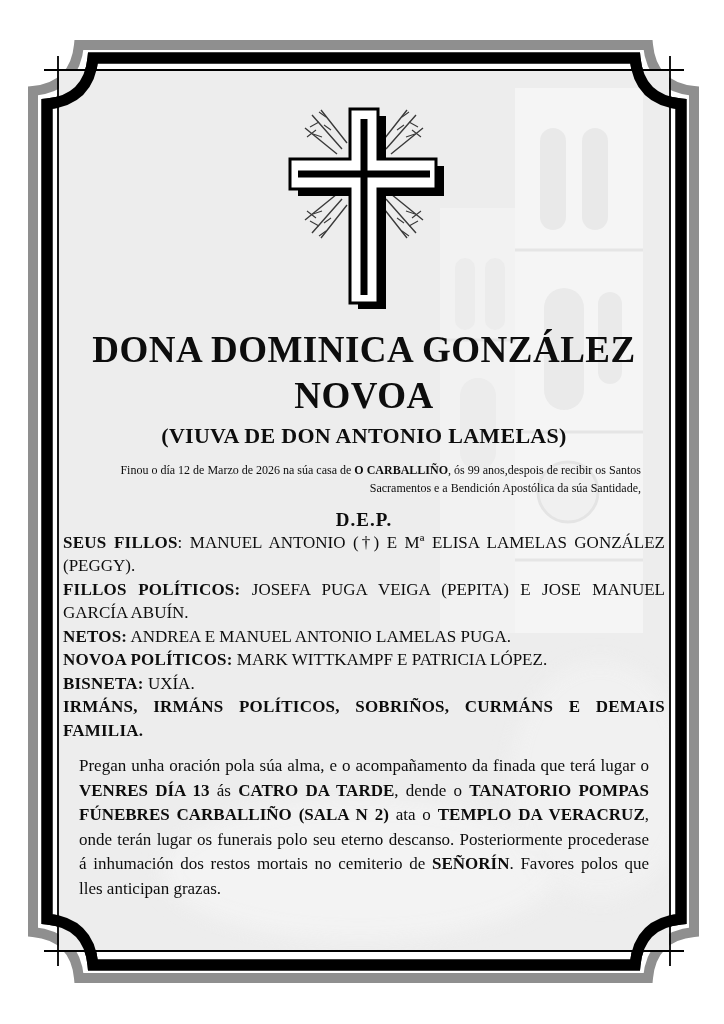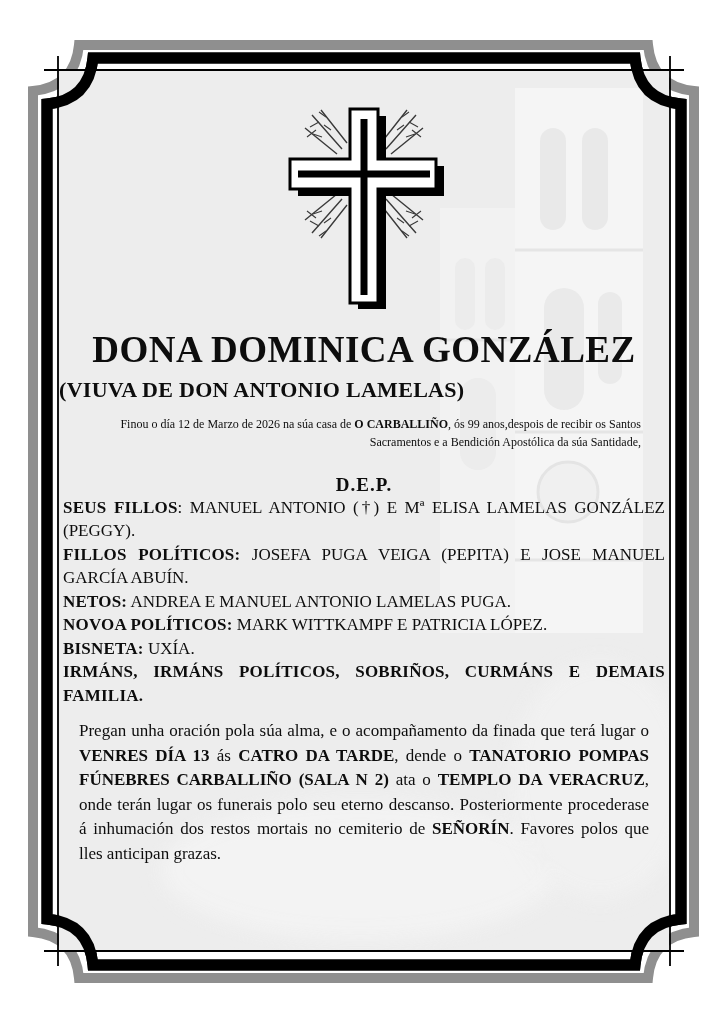--- a/index.html
+++ b/index.html
@@ -6,23 +6,23 @@
   body{width:724px;height:1024px;overflow:hidden;}
   .page{
     position:relative;width:724px;height:1024px;background:#ffffff;
     font-family:"Liberation Serif","DejaVu Serif",serif;color:#0d0d0d;
   }
   .frame-svg{position:absolute;left:0;top:0;width:724px;height:1024px;}
   .content{position:absolute;left:59px;top:71px;width:610px;height:1020px;}
   .cross-wrap{text-align:center;margin:36px 0 0 0;}
   .cross-wrap svg{display:inline-block;}
   .title{font-size:37px;font-weight:bold;text-align:center;line-height:1.24;margin:14px 6px 0;letter-spacing:.5px;}
-  .subtitle{font-size:22px;font-weight:bold;margin-top:4px;letter-spacing:.3px;}
+  .subtitle{font-size:22px;font-weight:bold;text-align:center;margin-top:4px;letter-spacing:.3px;}
   .intro{font-size:12px;text-align:right;margin:12px 28px 8px;line-height:1.5;}
-  .dep{font-size:19px;font-weight:bold;text-align:center;margin-top:23px;letter-spacing:1px;}
+  .dep{font-size:19px;font-weight:bold;text-align:center;margin-top:12px;letter-spacing:1px;}
   .family{margin:0 4px 0;font-size:17px;line-height:23.5px;}
   .family p{margin:0;text-align:justify;}
   .family b{letter-spacing:.2px;}
   .notice{font-size:17px;line-height:24.5px;text-align:justify;margin:12px 20px 0;}
   .footer{position:absolute;left:0;right:0;bottom:10px;height:72px;}
   .f-left{position:absolute;left:56px;bottom:4px;font-size:13px;line-height:1.35;}
   .f-right{position:absolute;right:54px;bottom:4px;font-size:13px;line-height:1.35;font-style:italic;}
   .f-logo{
     position:absolute;left:50%;transform:translateX(-50%);bottom:0;text-align:center;
     font-style:italic;font-weight:bold;font-size:23px;line-height:1.12;
@@ -87,20 +87,21 @@
         <use href="#rayCluster" transform="translate(98,86) scale(-1,-1)"></use>
         <path d="M66,2 H94 V52 H152 V82 H94 V196 H66 V82 H6 V52 H66 Z" transform="translate(8,7)" fill="#000000"></path>
         <path d="M66,2 H94 V52 H152 V82 H94 V196 H66 V82 H6 V52 H66 Z" fill="#ffffff" stroke="#000000" stroke-width="3"></path>
         <rect x="76.5" y="12" width="7" height="176" fill="#000000"></rect>
         <rect x="14" y="63.5" width="132" height="7" fill="#000000"></rect>
       </svg>
     </div>
 
     <div class="title">
       <div>DONA DOMINICA GONZÁLEZ</div>
+      <div>NOVOA</div>
     </div>
     <div class="subtitle">(VIUVA DE DON ANTONIO LAMELAS)</div>
 
     <p class="intro"><span>Finou o día 12 de Marzo de 2026 na súa casa de </span><b>O CARBALLIÑO</b><span>, ós 99 anos,despois de recibir os Santos Sacramentos e a Bendición Apostólica da súa Santidade,</span></p>
 
     <div class="dep">D.E.P.</div>
 
     <div class="family">
       <p><b>SEUS FILLOS</b><span>: MANUEL ANTONIO (†) E Mª ELISA LAMELAS GONZÁLEZ (PEGGY).</span></p>
       <p><b>FILLOS POLÍTICOS:</b><span> JOSEFA PUGA VEIGA (PEPITA) E JOSE MANUEL GARCÍA ABUÍN.</span></p>

